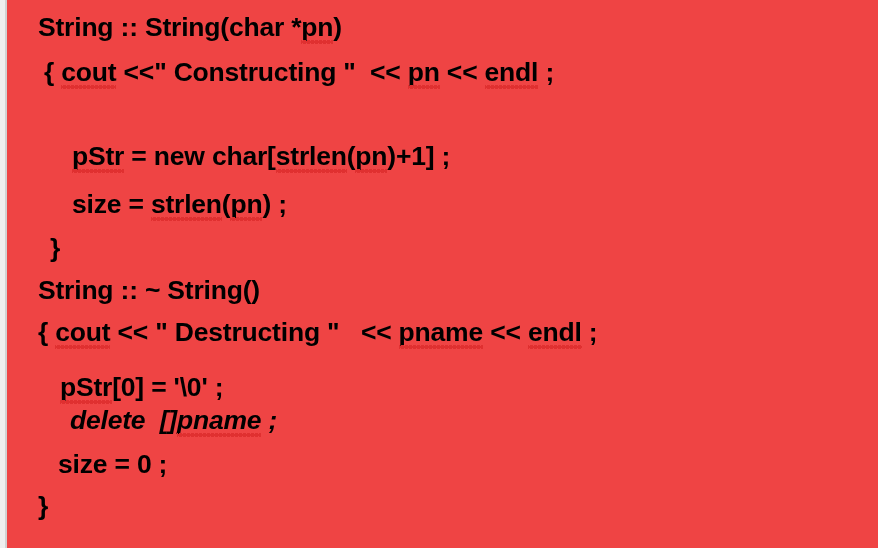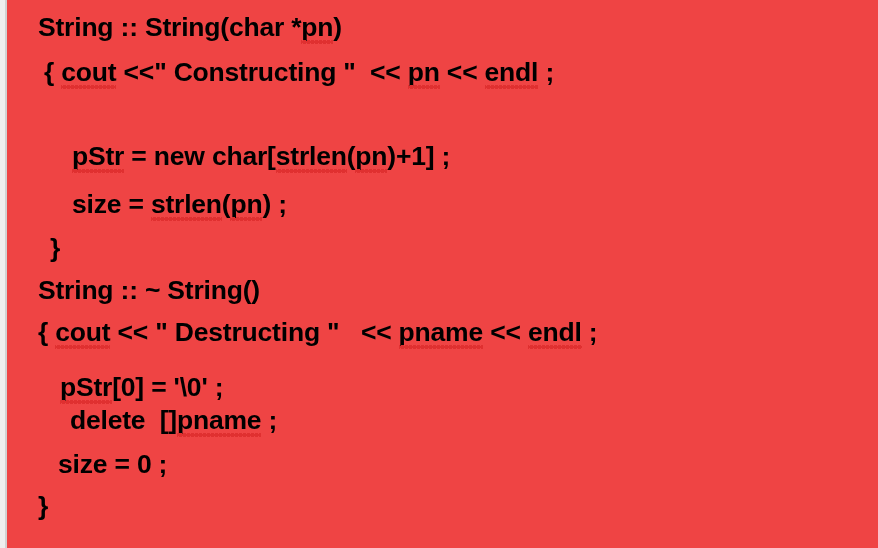--- a/index.html
+++ b/index.html
@@ -101,18 +101,18 @@
 
   <div id="code-block">
       <div class="code-line" style="left: 38px; top: 14px;"><span>String :: String(char *</span><span class="sp">pn</span><span>)</span></div>
       <div class="code-line" style="left: 44px; top: 59px;"><span>{ </span><span class="sp">cout</span><span> &lt;&lt;" Constructing "  &lt;&lt; </span><span class="sp">pn</span><span> &lt;&lt; </span><span class="sp">endl</span><span> ;</span></div>
       <div class="code-line" style="left: 72px; top: 103px; margin-top: 40px;"><span class="sp">pStr</span><span> = new char[</span><span class="sp">strlen</span><span>(</span><span class="sp">pn</span><span>)+1] ;</span></div>
       <div class="code-line" style="left: 72px; top: 191px;"><span>size = </span><span class="sp">strlen</span><span>(</span><span class="sp">pn</span><span>) ;</span></div>
       <div class="code-line" style="left: 50px; top: 235px;"><span>}</span></div>
       <div class="code-line" style="left: 38px; top: 277px;"><span>String :: ~ String()</span></div>
       <div class="code-line" style="left: 38px; top: 319px;"><span>{ </span><span class="sp">cout</span><span> &lt;&lt; " Destructing "   &lt;&lt; </span><span class="sp">pname</span><span> &lt;&lt; </span><span class="sp">endl</span><span> ;</span></div>
       <div class="code-line" style="left: 60px; top: 363px; margin-top: 11px;"><span class="sp">pStr</span><span>[0] = '\0' ;</span></div>
-      <div class="code-line" style="left: 70px; top: 407px;"><span>delete  []</span><span class="sp">pname</span><span> ;</span></div>
+      <div class="code-line" style="left: 70px; top: 407px; font-style: italic;"><span>delete  []</span><span class="sp">pname</span><span> ;</span></div>
       <div class="code-line" style="left: 58px; top: 451px;"><span>size = 0 ;</span></div>
       <div class="code-line" style="left: 38px; top: 493px;"><span>}</span></div>
     </div>
 
 </div>
 
 </body></html>

